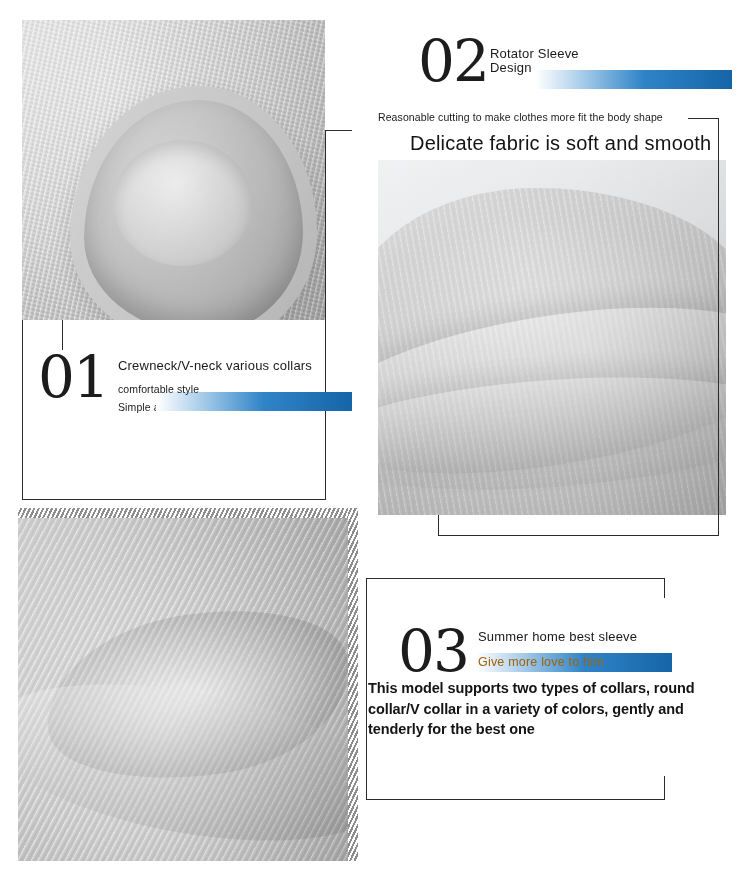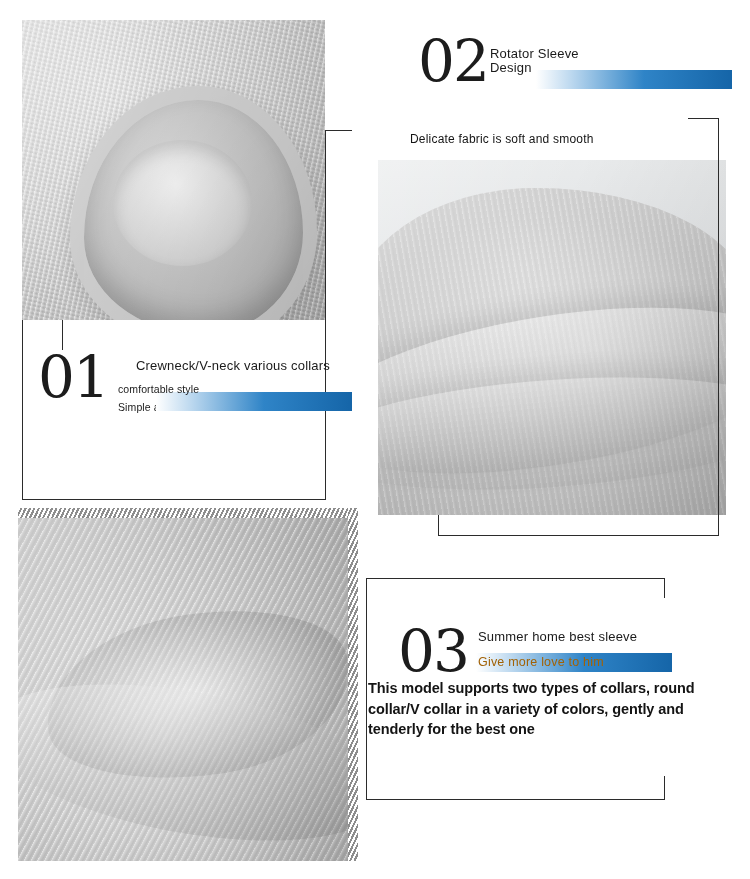--- a/index.html
+++ b/index.html
@@ -143,21 +143,21 @@
     letter-spacing: 0.2px;
   }
   .body-line {
     font-size: 14.5px;
     font-weight: bold;
     color: #141414;
     line-height: 1.42;
     letter-spacing: -0.1px;
   }
   .headline {
-    font-size: 12px;
+    font-size: 20px;
     color: #141414;
     letter-spacing: 0.2px;
   }
   .caption-small {
     font-size: 10.5px;
     color: #1a1a1a;
     letter-spacing: 0.1px;
   }
 </style>
 </head>
@@ -175,34 +175,35 @@
   <div class="frame" style="left:22px; top:20px; width:330px; height:480px;">
     <div class="bar" style="left:303px; top:110px; width:1px; height:370px;"></div>
     <div class="bar" style="left:303px; top:110px; width:27px; height:1px;"></div>
     <div class="bar" style="left:0px; top:479px; width:304px; height:1px;"></div>
     <div class="bar" style="left:0px; top:300px; width:1px; height:180px;"></div>
     <div class="bar" style="left:40px; top:300px; width:1px; height:30px;"></div>
   </div>
 
   <div style="position:absolute; left:38px; top:348px; width:310px;">
     <div class="num" style="position:absolute; left:0; top:0; font-size:58px;">01</div>
-    <div class="kicker" style="position:absolute; left:80px; top:10px; width:230px;text-align:center;">Crewneck/V-neck various collars</div>
+    <div class="kicker" style="position:absolute; left:80px; top:10px; width:230px;">Crewneck/V-neck various collars</div>
     <div class="caption-small" style="position:absolute; left:80px; top:53px;">Simple and</div>
     <div class="caption-small" style="position:absolute; left:80px; top:35px; z-index:3;">comfortable style</div>
     <div class="blue-bar" style="position:absolute; left:118px; top:44px; width:196px; z-index:2;"></div>
   </div>
 
 
   <div style="position:absolute; left:418px; top:32px; width:300px;">
     <div class="num" style="position:absolute; left:0; top:0; font-size:58px;">02</div>
     <div class="kicker" style="position:absolute; left:72px; top:14px; z-index:3;">Rotator Sleeve</div>
     <div class="kicker" style="position:absolute; left:72px; top:28px; z-index:3;">Design</div>
     <div class="blue-bar" style="position:absolute; left:118px; top:38px; width:196px; z-index:2;"></div>
   </div>
 
+  <div class="caption-small" style="position:absolute; left:378px; top:111px; width:330px;">Reasonable cutting to make clothes more fit the body shape</div>
 
   <div class="headline" style="position:absolute; left:410px; top:132px; width:330px;">Delicate fabric is soft and smooth</div>
 
   <div class="photo" style="left:378px; top:160px; width:348px; height:355px;">
     <div class="bg-wall"></div>
     <div style="position:absolute; left:-8%; top:8%; width:116%; height:100%;
                 border-radius: 46% 54% 0 0 / 36% 34% 0 0;
                 background: radial-gradient(ellipse at 42% 22%, #e6e6e6 0%, #d2d2d2 35%, #bcbcbc 68%, #a9a9a9 100%);
                 box-shadow: inset 0 10px 30px rgba(255,255,255,0.35);"></div>
     <div class="fabric v2" style="opacity:0.55; left:-8%; top:8%; width:116%; height:100%; border-radius: 46% 54% 0 0 / 36% 34% 0 0;"></div>

